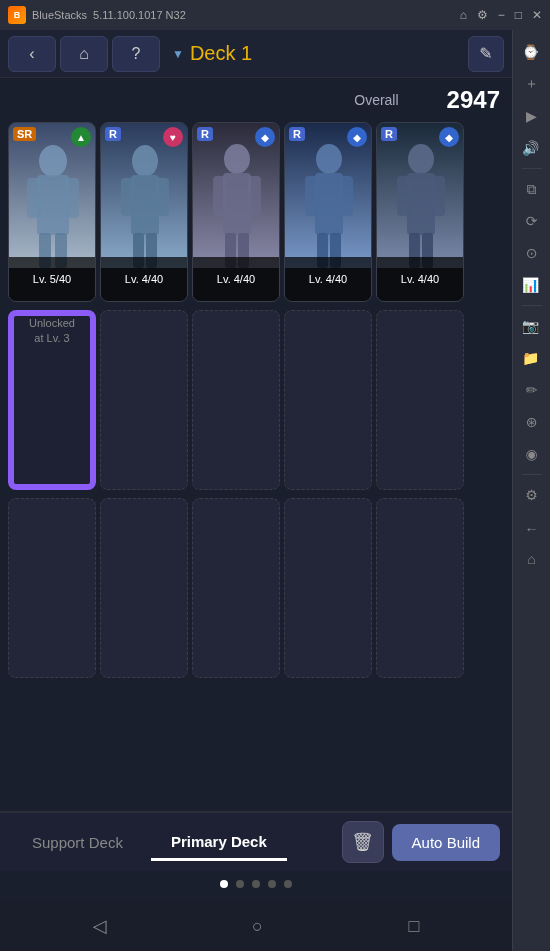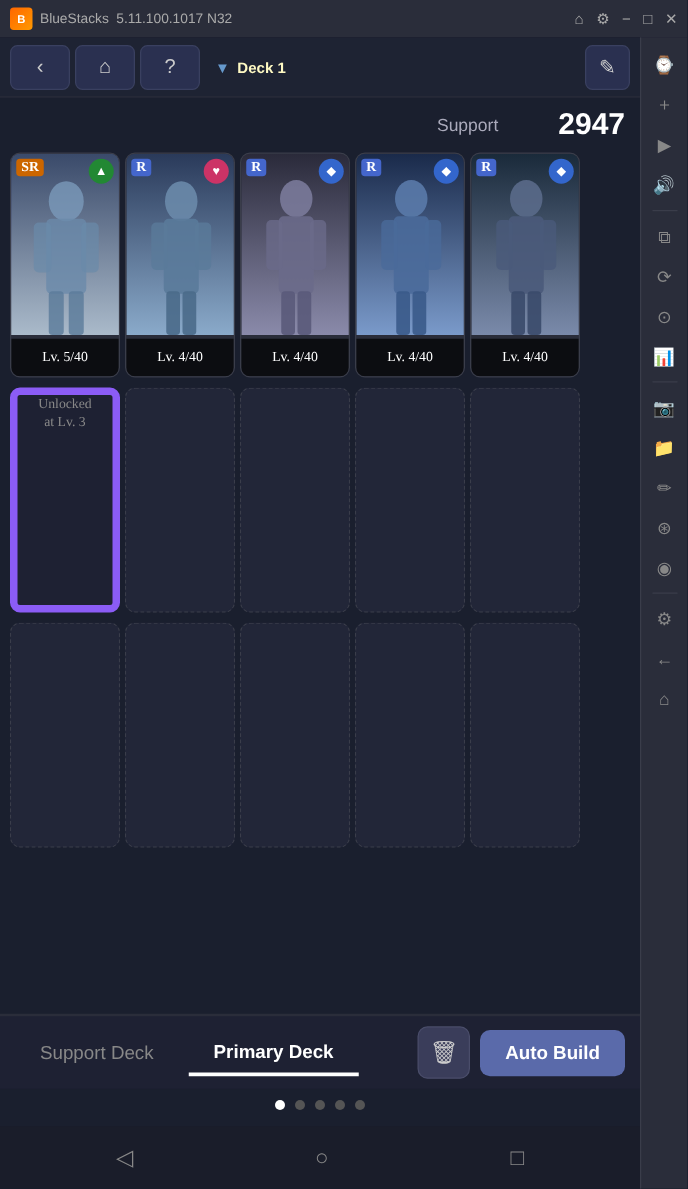--- a/index.html
+++ b/index.html
@@ -125,23 +125,23 @@
       display: flex;
       align-items: center;
       gap: 6px;
       cursor: pointer;
     }
     .deck-arrow {
       color: #6699cc;
       font-size: 12px;
     }
     .deck-name {
-      color: #fef9c3;
-      font-size: 12px;
-      font-weight: bold;
+      color: #eab308;
+      font-size: 20px;
+      font-weight: normal;
     }
     .deck-edit-btn {
       margin-left: auto;
       width: 36px;
       height: 36px;
       background: #2a3050;
       border: 1px solid #3a4060;
       border-radius: 6px;
       display: flex;
       align-items: center;
@@ -170,21 +170,20 @@
     }
 
     
     .cards-section {
       padding: 0 8px;
     }
     .cards-row {
       display: flex;
       gap: 4px;
       margin-bottom: 8px;
-      font-family: Liberation Serif, serif;
     }
     .card-slot {
       width: 88px;
       height: 180px;
       border-radius: 8px;
       overflow: hidden;
       position: relative;
       background: #2a2d3a;
       border: 1px solid #3a3d4a;
       cursor: pointer;
@@ -203,21 +202,21 @@
       color: #888;
       font-size: 11px;
       text-align: center;
       line-height: 1.4;
     }
     .card-level {
       position: absolute;
       bottom: 0;
       left: 0;
       right: 0;
-      height: 30px;
+      height: 44px;
       background: rgba(0,0,0,0.7);
       display: flex;
       align-items: center;
       justify-content: center;
       color: white;
       font-size: 11px;
     }
     .card-rarity {
       position: absolute;
       top: 4px;
@@ -308,21 +307,21 @@
       font-size: 18px;
     }
     .auto-build-btn {
       padding: 10px 20px;
       background: #5a6aaa;
       border: none;
       border-radius: 8px;
       color: white;
       font-size: 15px;
       cursor: pointer;
-      font-weight: bold;
+      font-weight: normal;
     }
 
     
     .dots-row {
       position: absolute;
       bottom: 55px;
       left: 0;
       width: 512px;
       display: flex;
       justify-content: center;
@@ -409,21 +408,21 @@
     <div class="deck-selector">
       <span class="deck-arrow">▼</span>
       <span class="deck-name">Deck 1</span>
     </div>
     <div class="deck-edit-btn">
       <span>✎</span>
     </div>
   </div>
 
   <div class="overall-bar">
-    <span class="overall-label">Support</span>
+    <span class="overall-label">Overall</span>
     <span class="overall-value">2947</span>
   </div>
 
   <div class="cards-section">
     <div class="cards-row">
 
       <div class="card-slot">
         <div class="card-art-1" style="width:100%;height:145px;position:relative;">
           <svg width="88" height="145" viewBox="0 0 88 145" style="position:absolute;top:0;left:0;">
             <defs>

